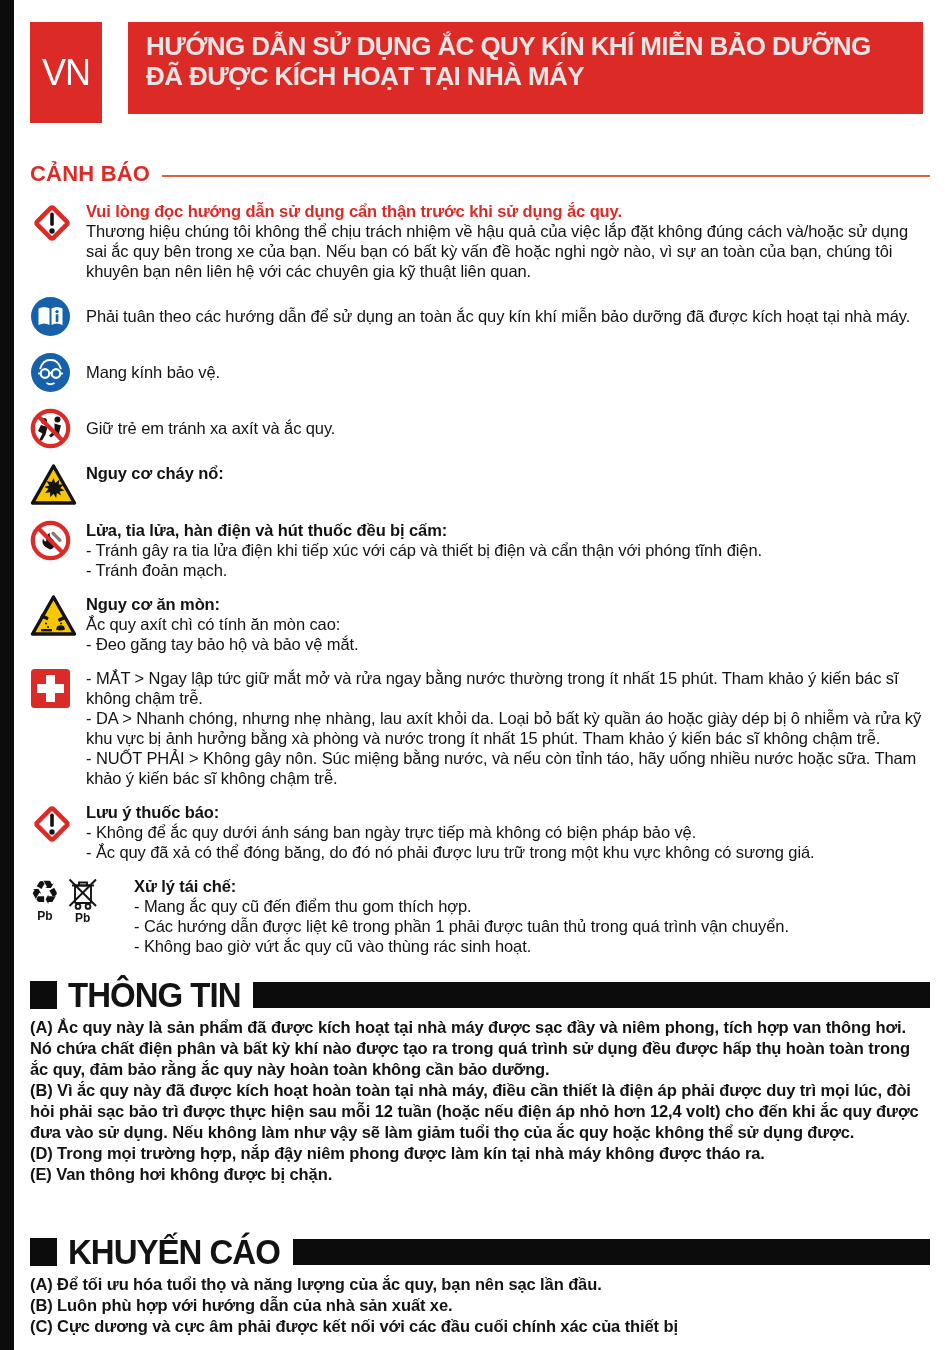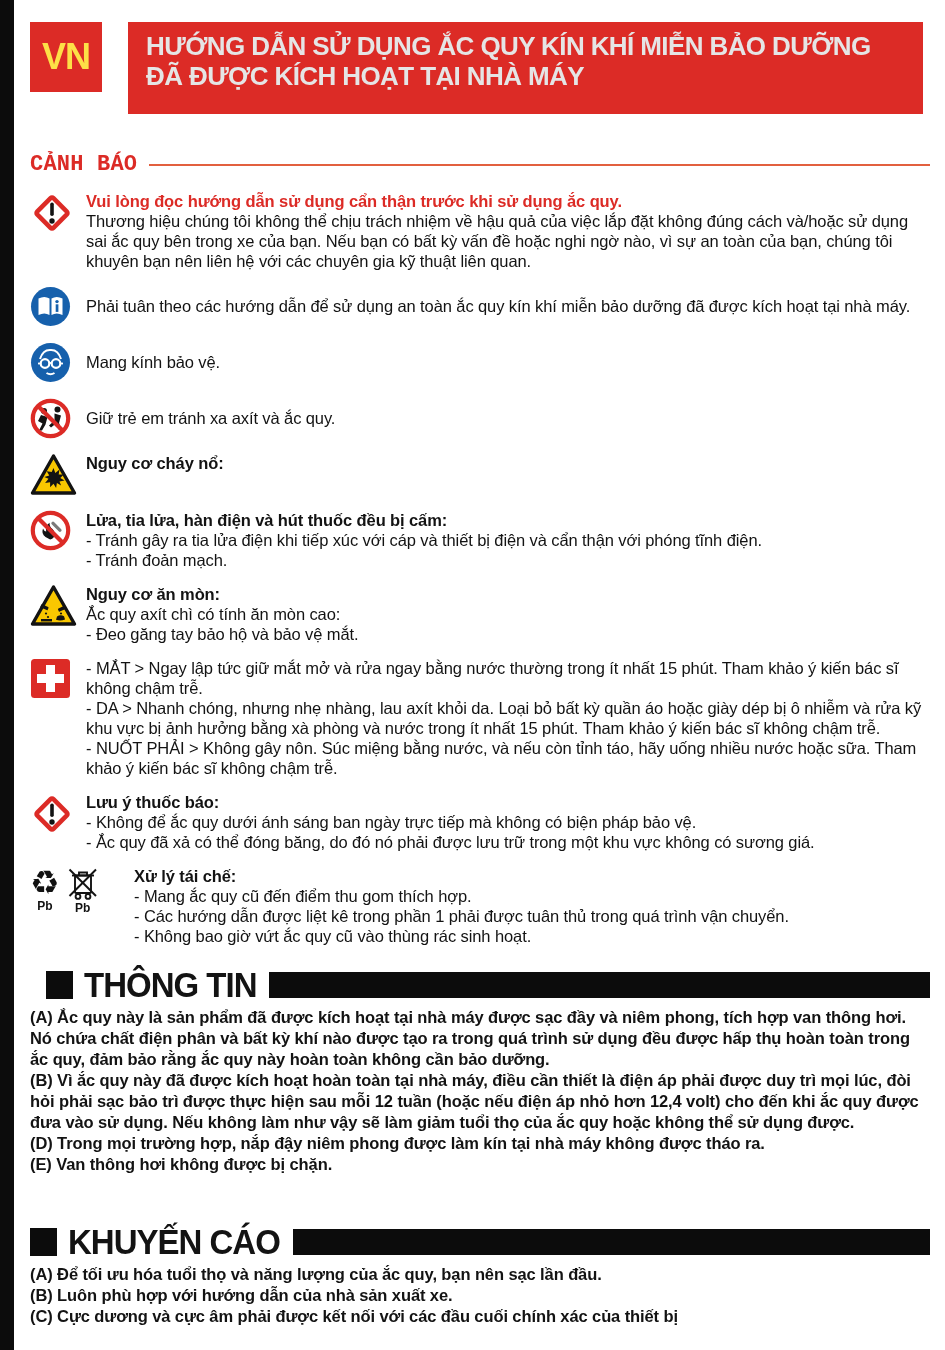--- a/index.html
+++ b/index.html
@@ -5,47 +5,47 @@
   html,body{margin:0;padding:0;background:#ffffff;}
   body{
     width:945px;height:1350px;position:relative;overflow:hidden;
     font-family:"Liberation Sans","DejaVu Sans",sans-serif;color:#131313;
   }
   .left-edge{position:absolute;left:0;top:0;width:14px;height:1350px;background:#0c0c0c;}
   .content{position:absolute;left:30px;top:0;width:900px;}
 
   
   .hdr{display:flex;margin-top:22px;gap:26px;}
-  .vn-box{width:72px;height:70px;background:var(--red);color:#fde047;
+  .vn-box{width:72px;height:101px;background:var(--red);color:#ffffff;
     display:flex;align-items:center;justify-content:center;
-    font-size:36px;font-weight:bold;letter-spacing:-1px;flex:none;}
+    font-size:36px;font-weight:normal;letter-spacing:-1px;flex:none;}
   .title-bar{width:795px;height:92px;background:var(--red);color:#e5e5e5;
     font-weight:bold;font-size:26px;line-height:30px;letter-spacing:-0.6px;
     padding:9px 0 0 18px;box-sizing:border-box;}
 
   
-  .cb-row{display:flex;align-items:baseline;margin-top:38px;font-family:Liberation Mono, monospace;}
+  .cb-row{display:flex;align-items:baseline;margin-top:38px;}
   .cb-label{color:var(--red);font-weight:bold;font-size:22px;letter-spacing:0.2px;white-space:nowrap;}
   .cb-rule{flex:1;border-bottom:2.5px solid #e2603f;margin-left:12px;transform:translateY(-4px);}
 
   
   .witem{display:flex;margin-top:14px;align-items:flex-start;}
   .witem.vcenter{align-items:center;min-height:42px;}
   .icol{width:56px;flex:none;display:flex;}
   .icol2{width:104px;flex:none;display:flex;gap:6px;align-items:flex-start;}
   .tcol{flex:1;font-size:16.5px;line-height:20px;letter-spacing:-0.1px;}
   .wtitle{font-weight:bold;}
   .lead{color:var(--red);font-weight:bold;}
   .pbcol{display:flex;flex-direction:column;align-items:center;line-height:1;}
   .recycle-glyph{font-size:33px;color:#111;font-family:"DejaVu Sans",sans-serif;}
   .pb{font-weight:bold;font-size:12px;margin-top:1px;}
 
   
   .sec-row{display:flex;align-items:center;}
-  .sec-row.info{margin-top:22px;margin-left:16px;}
+  .sec-row.info{margin-top:22px;}
   .sec-row.advice{margin-top:50px;}
   .sec-sq{width:27px;height:28px;background:#0c0c0c;flex:none;margin-right:11px;}
   .sec-title{font-size:33px;font-weight:bold;letter-spacing:-1px;line-height:1;white-space:nowrap;transform:scaleY(1.06);}
   .sec-bar{flex:1;height:26px;background:#0c0c0c;margin-left:13px;}
   .paras{margin-top:6px;font-size:16.5px;line-height:21px;letter-spacing:-0.1px;font-weight:bold;}
   .paras p{margin:0;}
 
   :root{--red:#dc2b26;--blue:#1660ac;--yellow:#f9c700;}
   svg{display:block;}
 </style>

